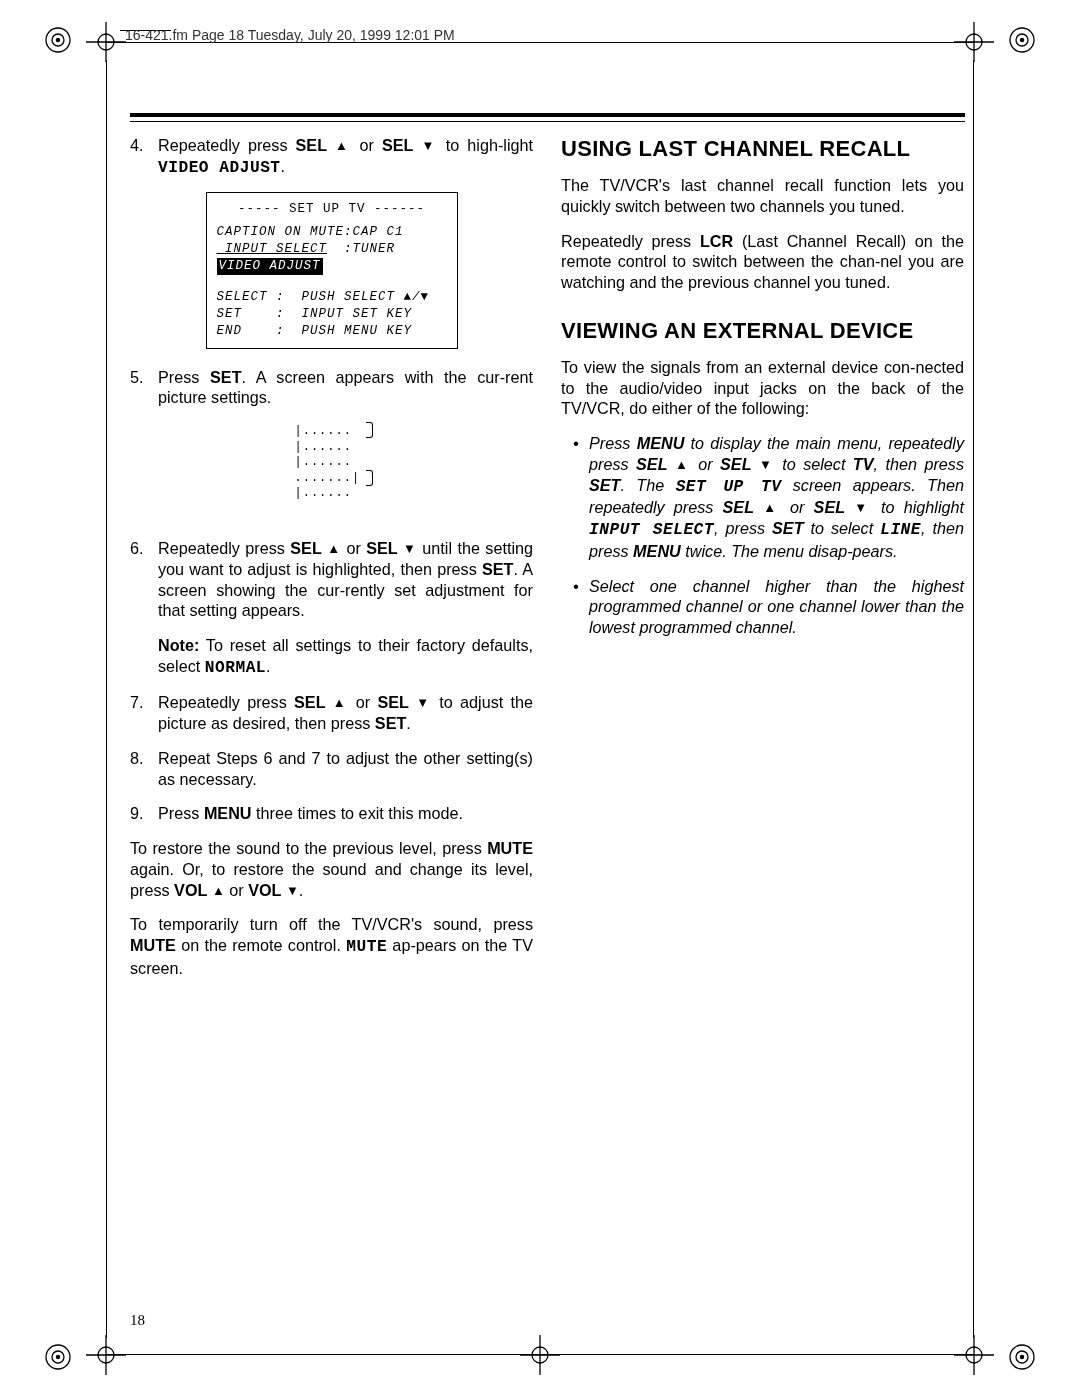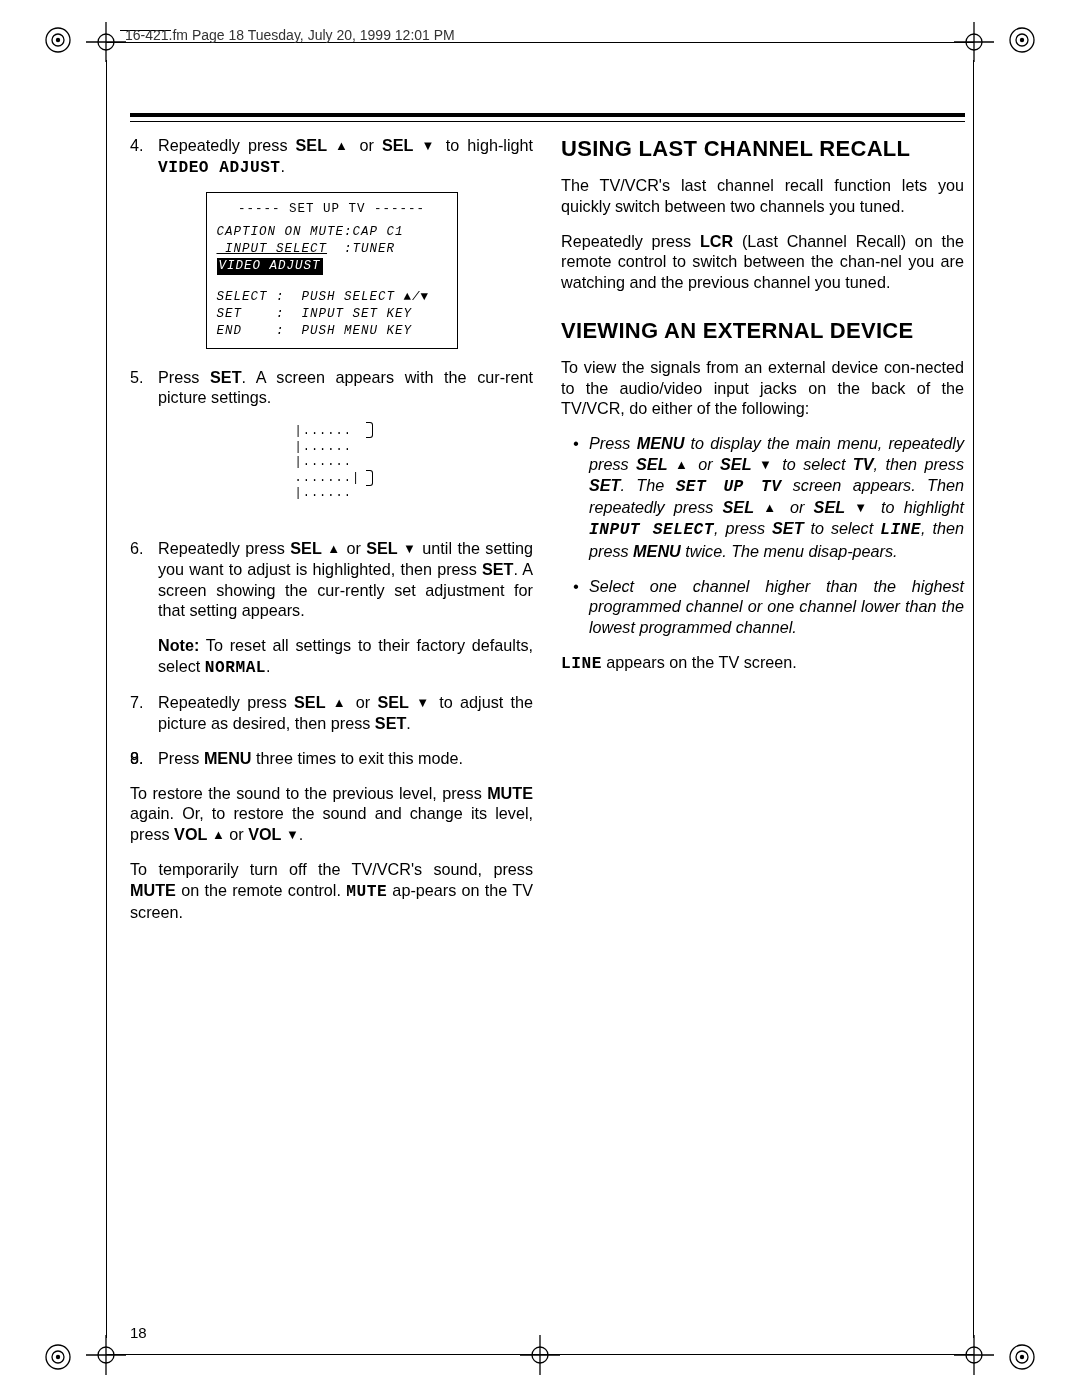--- a/index.html
+++ b/index.html
@@ -154,22 +154,23 @@
     letter-spacing: 1px;
     line-height: 1.3;
     position: absolute;
     left: -2px;
     top: 2px;
     white-space: pre;
   }
   .pagenum {
     position: absolute;
     left: 130px;
-    bottom: 56px;
+    bottom: 68px;
     font-size: 15px;
+    font-family: Liberation Serif, serif;
   }
 </style>
 </head>
 <body>
 
 <div class="reg-target" style="left:44px; top:26px;">
   <svg viewBox="0 0 28 28">
       <circle cx="14" cy="14" r="12" fill="none" stroke="#000" stroke-width="1.3"></circle>
       <circle cx="14" cy="14" r="6" fill="none" stroke="#000" stroke-width="1.3"></circle>
       <circle cx="14" cy="14" r="2.2" fill="#000"></circle>
@@ -295,20 +296,21 @@
       <b>Note:</b><span> To reset all settings to their factory defaults, select </span><span class="mono">NORMAL</span><span>.</span>
     </div>
 
     <ol class="steps">
       <li>
         <span class="num">7.</span>
         <span>Repeatedly press </span><b>SEL</b> <span class="tri">▲</span><span> or </span><b>SEL</b> <span class="tri">▼</span><span> to adjust the picture as desired, then press </span><b>SET</b><span>.</span>
       </li>
       <li>
         <span class="num">8.</span>
+        <span>Repeat Steps 6 and 7 to adjust the other setting(s) as necessary.</span>
       </li>
       <li>
         <span class="num">9.</span>
         <span>Press </span><b>MENU</b><span> three times to exit this mode.</span>
       </li>
     </ol>
 
 
 
     <p>
@@ -335,21 +337,18 @@
 
     <p>To view the signals from an external device con-nected to the audio/video input jacks on the back of the TV/VCR, do either of the following:</p>
 
     <ul class="bullets">
       <li>
         <span>Press </span><b>MENU</b><span> to display the main menu, repeatedly press </span><b>SEL</b> <span class="tri">▲</span><span> or </span><b>SEL</b> <span class="tri">▼</span><span> to select </span><b>TV</b><span>, then press </span><b>SET</b><span>. The </span><span class="mono">SET UP TV</span><span> screen appears. Then repeatedly press </span><b>SEL</b> <span class="tri">▲</span><span> or </span><b>SEL</b> <span class="tri">▼</span><span> to highlight </span><span class="mono">INPUT SELECT</span><span>, press </span><b>SET</b><span> to select </span><span class="mono">LINE</span><span>, then press </span><b>MENU</b><span> twice. The menu disap-pears.</span>
       </li>
       <li>Select one channel higher than the highest programmed channel or one channel lower than the lowest programmed channel.</li>
     </ul>
 
-    <p>
-      <span class="mono">LINE</span><span> appears on the TV screen.</span>
-    </p>
 
   </div>
 
 </div>
 
 <div class="pagenum">18</div>
 
 </body></html>

